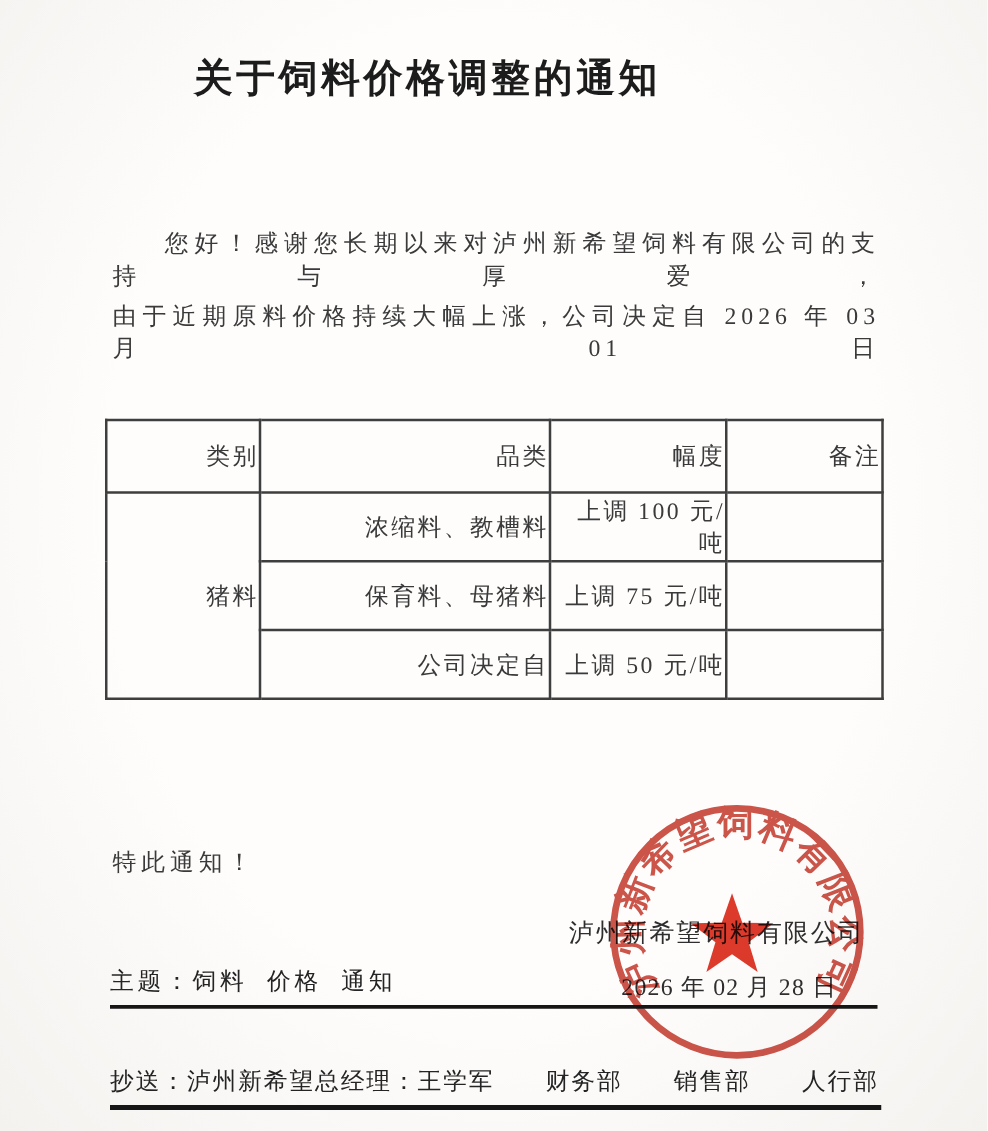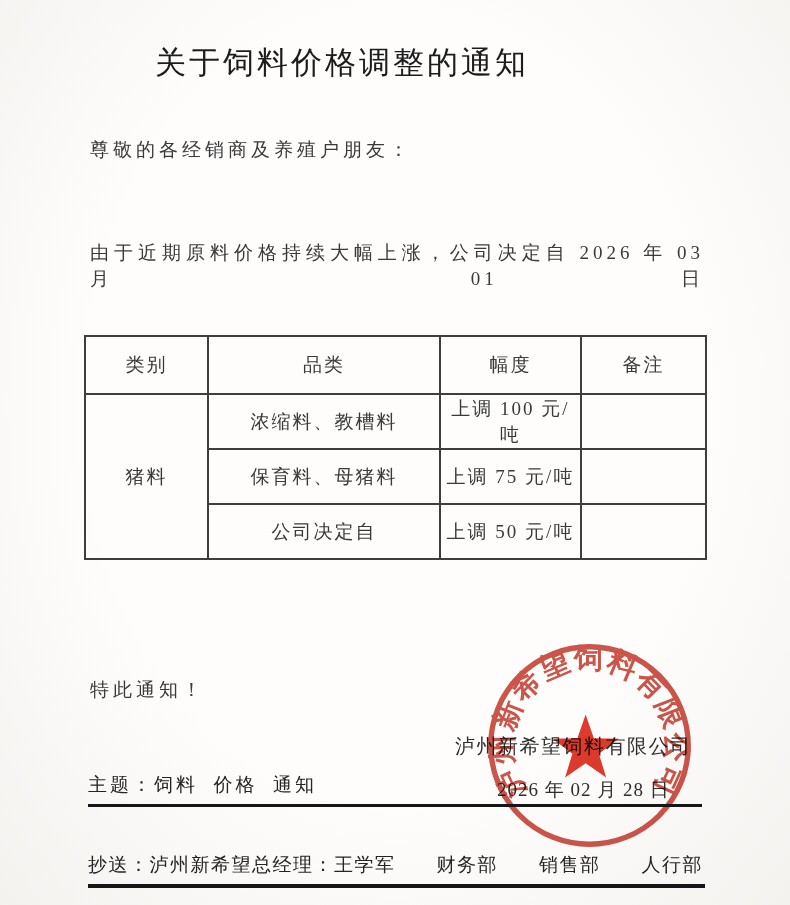--- a/index.html
+++ b/index.html
@@ -6,35 +6,35 @@
   .page{
     position:relative;width:790px;height:905px;overflow:hidden;
     background:radial-gradient(ellipse at 50% 45%, #fefdfc 55%, #f4f2ef 100%);
     font-family:"Liberation Serif","DejaVu Serif",serif;
     color:#343434;
   }
   .abs{position:absolute;}
   .doc-title{
     top:42px;left:0;width:684px;text-align:center;
     font-family:"Liberation Sans","DejaVu Sans",sans-serif;
-    font-weight:400;font-size:31px;letter-spacing:3px;color:#1c1c1c;
+    font-weight:700;font-size:31px;letter-spacing:3px;color:#1c1c1c;
   }
   .bodyline{
     left:90px;width:614px;font-size:19px;letter-spacing:4px;color:#3a3a3a;
     white-space:nowrap;
   }
   .fill{white-space:normal;text-align:justify;text-align-last:justify;}
   .indent{text-indent:2.2em;}
   table.price{
     position:absolute;top:335px;left:84px;width:621px;
     border-collapse:collapse;table-layout:fixed;
     font-size:19px;letter-spacing:2px;color:#3a3a3a;text-align:center;
   }
   table.price th,table.price td{
-    border:2px solid #3e3e3e;font-weight:400;padding:0;
+    border:2px solid #3e3e3e;font-weight:400;padding:0;text-align:right;
   }
   table.price thead tr{height:58px;}
   table.price tbody tr{height:55px;}
   .closing{left:90px;font-size:19px;letter-spacing:4px;color:#3a3a3a;}
   .sig-company{top:733px;left:455px;font-size:20px;letter-spacing:1.5px;color:#2e2e2e;}
   .sig-date{top:777px;left:497px;font-size:19px;letter-spacing:1px;color:#2e2e2e;}
   .rule-line{
     left:88px;font-size:19px;color:#242424;white-space:pre;
     padding-bottom:6px;border-bottom:3px solid #161616;
   }
@@ -45,22 +45,22 @@
     mix-blend-mode:multiply;opacity:.92;
   }
 </style>
 </head>
 <body>
 
 <div class="page">
 
   <div class="abs doc-title">关于饲料价格调整的通知</div>
 
-  <div class="abs bodyline" style="top:137px;">尊敬的各经销商及养殖户朋友：</div>
 
+  <div class="abs bodyline fill indent" style="top:182px;">您好！感谢您长期以来对泸州新希望饲料有限公司的支持与厚爱，</div>
   <div class="abs bodyline fill" style="top:240px;">由于近期原料价格持续大幅上涨，公司决定自 2026 年 03 月 01 日</div>
 
   <table class="price">
     <colgroup>
       <col style="width:123px">
         <col style="width:232px">
       <col style="width:141px">
         <col style="width:125px">
     </colgroup>
     <thead>

